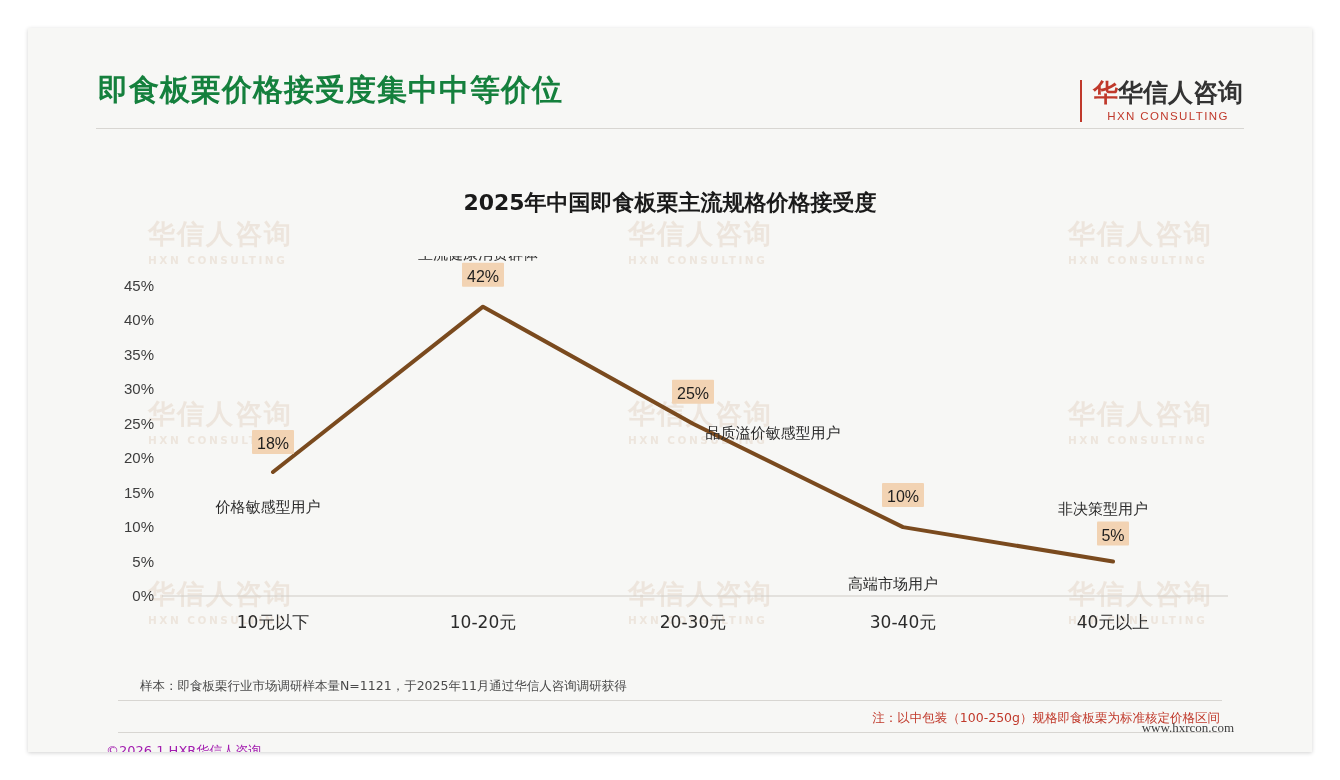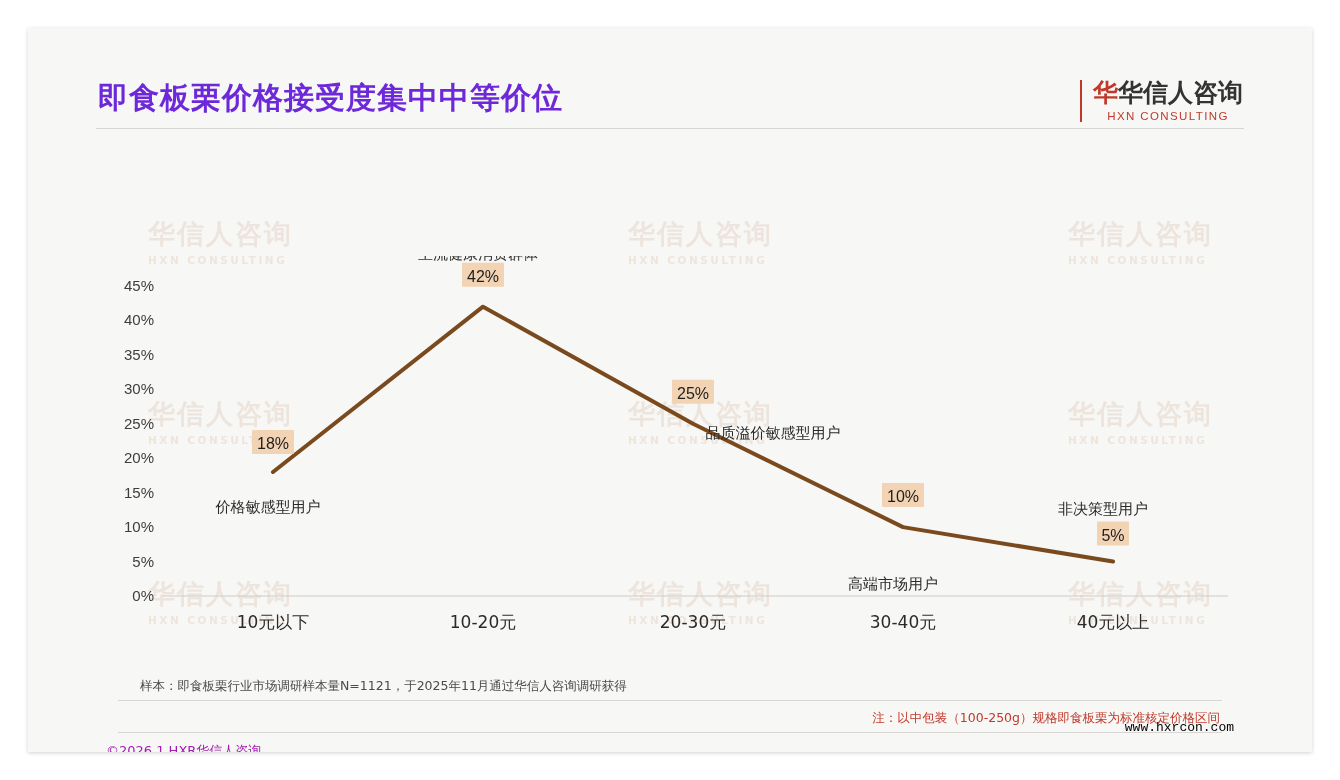--- a/index.html
+++ b/index.html
@@ -34,25 +34,25 @@
     position: absolute;
     left: 68px;
     top: 100px;
     width: 1148px;
     height: 1px;
     background: #d8d6d2;
   }
   .slide-title {
     position: absolute;
     left: 70px;
-    top: 50px;
+    top: 42px;
     font-family: "DejaVu Sans", sans-serif;
     font-size: 30px;
     font-weight: bold;
-    color: #6d28d9;
+    color: #15803d;
     letter-spacing: 1px;
     white-space: nowrap;
   }
   .logo {
     position: absolute;
     right: 68px;
     top: 52px;
     width: 152px;
     text-align: center;
     border-left: 2px solid #c0392b;
@@ -155,41 +155,42 @@
     top: 714px;
     font-family: "DejaVu Sans", sans-serif;
     font-size: 13px;
     color: #a21caf;
     white-space: nowrap;
   }
   .site {
     position: absolute;
     right: 78px;
     top: 692px;
-    font-family: Liberation Mono, monospace;
+    font-family: Liberation Serif, serif;
     font-size: 13px;
-    color: #000000;
+    color: #404040;
     white-space: nowrap;
   }
 </style>
 </head>
 <body>
 
 <div class="slide">
 
   <div class="header">
     <div class="slide-title">即食板栗价格接受度集中中等价位</div>
     <div class="logo">
       <div class="logo-cn"><span class="red">华</span><span>华信人咨询</span></div>
       <div class="logo-en">HXN CONSULTING</div>
     </div>
   </div>
   <div class="header-rule"></div>
 
   <div class="chart-wrap">
+    <div class="chart-title">2025年中国即食板栗主流规格价格接受度</div>
 
     <div class="wm" style="left:120px; top:70px;">
       <div class="wm-cn">华信人咨询</div>
       <div class="wm-en">HXN CONSULTING</div>
     </div>
     <div class="wm" style="left:600px; top:70px;">
       <div class="wm-cn">华信人咨询</div>
       <div class="wm-en">HXN CONSULTING</div>
     </div>
     <div class="wm" style="left:1040px; top:70px;">

